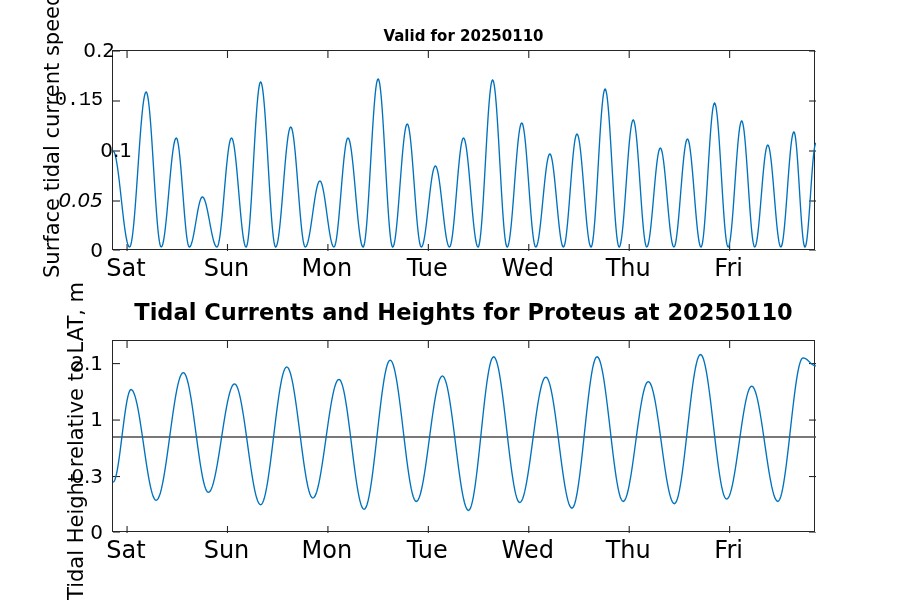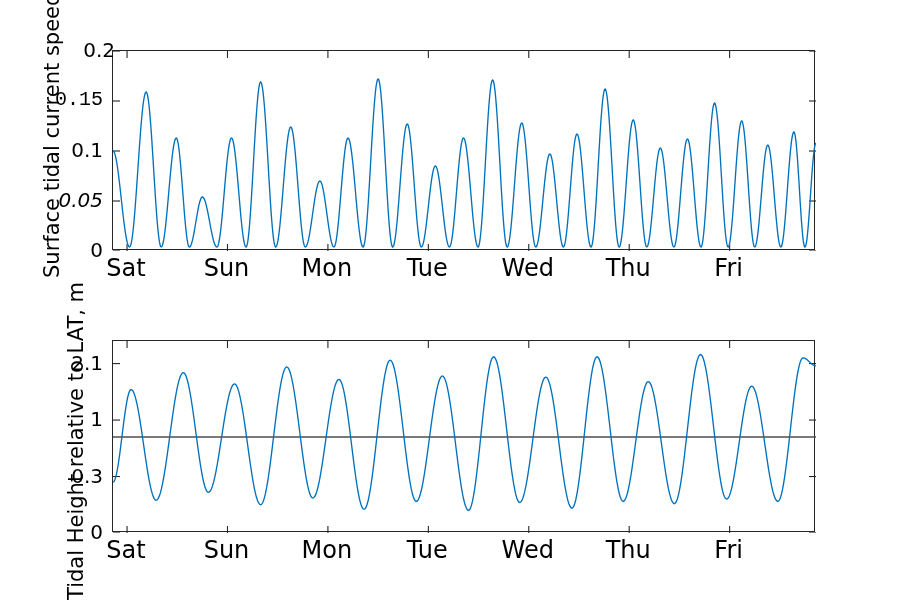--- a/index.html
+++ b/index.html
@@ -53,21 +53,23 @@
 </style>
 </head>
 <body>
 
 <div class="fig">
 
   <div class="ylabel" id="ylabel-top">Surface tidal current speed, kn</div>
 
   <div class="ylabel" id="ylabel-bottom">Tidal Height relative to LAT, m</div>
 
+  <div class="title" id="title-top">Valid for 20250110</div>
 
+  <div class="title" id="title-main">Tidal Currents and Heights for Proteus at 20250110</div>
 
   <div class="axes" id="axes-top">
     <svg id="svg-top" width="703" height="200" viewBox="0 0 703 200">
         <line x1="14.06" y1="200" x2="14.06" y2="193" stroke="#262626" stroke-width="1.1"></line>
         <line x1="14.06" y1="0" x2="14.06" y2="7" stroke="#262626" stroke-width="1.1"></line>
         <line x1="114.48857142857142" y1="200" x2="114.48857142857142" y2="193" stroke="#262626" stroke-width="1.1"></line>
         <line x1="114.48857142857142" y1="0" x2="114.48857142857142" y2="7" stroke="#262626" stroke-width="1.1"></line>
         <line x1="214.91714285714286" y1="200" x2="214.91714285714286" y2="193" stroke="#262626" stroke-width="1.1"></line>
         <line x1="214.91714285714286" y1="0" x2="214.91714285714286" y2="7" stroke="#262626" stroke-width="1.1"></line>
         <line x1="315.3457142857143" y1="200" x2="315.3457142857143" y2="193" stroke="#262626" stroke-width="1.1"></line>
@@ -87,21 +89,21 @@
         <line x1="0" y1="50.00000000000003" x2="7" y2="50.00000000000003" stroke="#262626" stroke-width="1.1"></line>
         <line x1="703" y1="50.00000000000003" x2="696" y2="50.00000000000003" stroke="#262626" stroke-width="1.1"></line>
         <line x1="0" y1="0" x2="7" y2="0" stroke="#262626" stroke-width="1.1"></line>
         <line x1="703" y1="0" x2="696" y2="0" stroke="#262626" stroke-width="1.1"></line>
         <path d="M0.00 100.00 L0.64 100.35 L1.27 101.39 L1.91 103.12 L2.55 105.50 L3.19 108.50 L3.82 112.07 L4.46 116.17 L5.10 120.73 L5.74 125.69 L6.37 130.98 L7.01 136.51 L7.65 142.21 L8.29 148.00 L8.92 153.79 L9.56 159.49 L10.20 165.02 L10.83 170.31 L11.47 175.27 L12.11 179.83 L12.75 183.93 L13.38 187.50 L14.02 190.50 L14.66 192.88 L15.30 194.61 L15.93 195.65 L16.57 196.00 L17.21 195.43 L17.85 193.75 L18.48 190.96 L19.12 187.12 L19.76 182.28 L20.39 176.51 L21.03 169.89 L21.67 162.53 L22.31 154.52 L22.94 145.98 L23.58 137.05 L24.22 127.84 L24.86 118.50 L25.49 109.16 L26.13 99.95 L26.77 91.02 L27.41 82.48 L28.04 74.47 L28.68 67.11 L29.32 60.49 L29.95 54.72 L30.59 49.88 L31.23 46.04 L31.87 43.25 L32.50 41.57 L33.14 41.00 L33.72 41.57 L34.30 43.25 L34.88 46.04 L35.46 49.88 L36.04 54.72 L36.62 60.49 L37.20 67.11 L37.78 74.47 L38.36 82.48 L38.94 91.02 L39.51 99.95 L40.09 109.16 L40.67 118.50 L41.25 127.84 L41.83 137.05 L42.41 145.98 L42.99 154.52 L43.57 162.53 L44.15 169.89 L44.73 176.51 L45.31 182.28 L45.89 187.12 L46.47 190.96 L47.05 193.75 L47.63 195.43 L48.21 196.00 L48.79 195.60 L49.36 194.42 L49.94 192.46 L50.52 189.76 L51.10 186.35 L51.68 182.29 L52.26 177.64 L52.84 172.46 L53.42 166.83 L54.00 160.83 L54.58 154.54 L55.16 148.07 L55.74 141.50 L56.32 134.93 L56.90 128.46 L57.48 122.17 L58.06 116.17 L58.63 110.54 L59.21 105.36 L59.79 100.71 L60.37 96.65 L60.95 93.24 L61.53 90.54 L62.11 88.58 L62.69 87.40 L63.27 87.00 L63.77 87.40 L64.27 88.58 L64.78 90.54 L65.28 93.24 L65.78 96.65 L66.28 100.71 L66.78 105.36 L67.29 110.54 L67.79 116.17 L68.29 122.17 L68.79 128.46 L69.30 134.93 L69.80 141.50 L70.30 148.07 L70.80 154.54 L71.30 160.83 L71.81 166.83 L72.31 172.46 L72.81 177.64 L73.31 182.29 L73.81 186.35 L74.32 189.76 L74.82 192.46 L75.32 194.42 L75.82 195.60 L76.33 196.00 L76.83 195.82 L77.33 195.27 L77.83 194.38 L78.33 193.14 L78.84 191.57 L79.34 189.71 L79.84 187.58 L80.34 185.20 L80.84 182.62 L81.35 179.87 L81.85 176.98 L82.35 174.01 L82.85 171.00 L83.36 167.99 L83.86 165.02 L84.36 162.13 L84.86 159.38 L85.36 156.80 L85.87 154.42 L86.37 152.29 L86.87 150.43 L87.37 148.86 L87.88 147.62 L88.38 146.73 L88.88 146.18 L89.38 146.00 L89.94 146.18 L90.50 146.73 L91.06 147.62 L91.62 148.86 L92.18 150.43 L92.74 152.29 L93.30 154.42 L93.86 156.80 L94.42 159.38 L94.98 162.13 L95.54 165.02 L96.10 167.99 L96.66 171.00 L97.22 174.01 L97.78 176.98 L98.34 179.87 L98.90 182.62 L99.46 185.20 L100.02 187.58 L100.58 189.71 L101.14 191.57 L101.70 193.14 L102.26 194.38 L102.82 195.27 L103.38 195.82 L103.94 196.00 L104.50 195.60 L105.06 194.42 L105.62 192.46 L106.18 189.76 L106.74 186.35 L107.30 182.29 L107.86 177.64 L108.42 172.46 L108.98 166.83 L109.54 160.83 L110.10 154.54 L110.66 148.07 L111.22 141.50 L111.78 134.93 L112.34 128.46 L112.90 122.17 L113.46 116.17 L114.03 110.54 L114.59 105.36 L115.15 100.71 L115.71 96.65 L116.27 93.24 L116.83 90.54 L117.39 88.58 L117.95 87.40 L118.51 87.00 L119.07 87.40 L119.63 88.58 L120.19 90.54 L120.75 93.24 L121.31 96.65 L121.87 100.71 L122.43 105.36 L122.99 110.54 L123.55 116.17 L124.11 122.17 L124.67 128.46 L125.23 134.93 L125.79 141.50 L126.35 148.07 L126.91 154.54 L127.47 160.83 L128.03 166.83 L128.59 172.46 L129.15 177.64 L129.71 182.29 L130.27 186.35 L130.83 189.76 L131.39 192.46 L131.95 194.42 L132.51 195.60 L133.07 196.00 L133.63 195.40 L134.19 193.60 L134.75 190.64 L135.31 186.55 L135.87 181.40 L136.43 175.25 L136.99 168.21 L137.55 160.37 L138.11 151.84 L138.67 142.75 L139.23 133.24 L139.79 123.44 L140.35 113.50 L140.91 103.56 L141.47 93.76 L142.03 84.25 L142.59 75.16 L143.15 66.63 L143.71 58.79 L144.27 51.75 L144.83 45.60 L145.39 40.45 L145.95 36.36 L146.51 33.40 L147.07 31.60 L147.63 31.00 L148.21 31.60 L148.79 33.40 L149.37 36.36 L149.95 40.45 L150.53 45.60 L151.11 51.75 L151.69 58.79 L152.27 66.63 L152.84 75.16 L153.42 84.25 L154.00 93.76 L154.58 103.56 L155.16 113.50 L155.74 123.44 L156.32 133.24 L156.90 142.75 L157.48 151.84 L158.06 160.37 L158.64 168.21 L159.22 175.25 L159.80 181.40 L160.38 186.55 L160.96 190.64 L161.54 193.60 L162.11 195.40 L162.69 196.00 L163.27 195.56 L163.85 194.26 L164.43 192.10 L165.01 189.13 L165.59 185.38 L166.17 180.91 L166.75 175.79 L167.33 170.08 L167.91 163.88 L168.49 157.28 L169.07 150.36 L169.65 143.23 L170.23 136.00 L170.81 128.77 L171.39 121.64 L171.96 114.72 L172.54 108.12 L173.12 101.92 L173.70 96.21 L174.28 91.09 L174.86 86.62 L175.44 82.87 L176.02 79.90 L176.60 77.74 L177.18 76.44 L177.76 76.00 L178.32 76.44 L178.88 77.74 L179.44 79.90 L180.00 82.87 L180.56 86.62 L181.12 91.09 L181.68 96.21 L182.24 101.92 L182.80 108.12 L183.36 114.72 L183.92 121.64 L184.48 128.77 L185.04 136.00 L185.60 143.23 L186.16 150.36 L186.72 157.28 L187.28 163.88 L187.84 170.08 L188.40 175.79 L188.96 180.91 L189.52 185.38 L190.08 189.13 L190.64 192.10 L191.20 194.26 L191.76 195.56 L192.32 196.00 L192.88 195.76 L193.44 195.04 L194.00 193.86 L194.56 192.22 L195.12 190.16 L195.68 187.70 L196.24 184.88 L196.80 181.75 L197.36 178.34 L197.92 174.70 L198.48 170.90 L199.04 166.98 L199.60 163.00 L200.16 159.02 L200.72 155.10 L201.28 151.30 L201.84 147.66 L202.40 144.25 L202.96 141.12 L203.52 138.30 L204.08 135.84 L204.64 133.78 L205.20 132.14 L205.76 130.96 L206.32 130.24 L206.88 130.00 L207.42 130.24 L207.96 130.96 L208.51 132.14 L209.05 133.78 L209.59 135.84 L210.13 138.30 L210.67 141.12 L211.21 144.25 L211.75 147.66 L212.29 151.30 L212.83 155.10 L213.37 159.02 L213.91 163.00 L214.45 166.98 L214.99 170.90 L215.54 174.70 L216.08 178.34 L216.62 181.75 L217.16 184.88 L217.70 187.70 L218.24 190.16 L218.78 192.22 L219.32 193.86 L219.86 195.04 L220.40 195.76 L220.94 196.00 L221.48 195.60 L222.02 194.42 L222.57 192.46 L223.11 189.76 L223.65 186.35 L224.19 182.29 L224.73 177.64 L225.27 172.46 L225.81 166.83 L226.35 160.83 L226.89 154.54 L227.43 148.07 L227.97 141.50 L228.51 134.93 L229.05 128.46 L229.60 122.17 L230.14 116.17 L230.68 110.54 L231.22 105.36 L231.76 100.71 L232.30 96.65 L232.84 93.24 L233.38 90.54 L233.92 88.58 L234.46 87.40 L235.00 87.00 L235.58 87.40 L236.16 88.58 L236.74 90.54 L237.32 93.24 L237.90 96.65 L238.48 100.71 L239.06 105.36 L239.64 110.54 L240.22 116.17 L240.80 122.17 L241.38 128.46 L241.96 134.93 L242.54 141.50 L243.11 148.07 L243.69 154.54 L244.27 160.83 L244.85 166.83 L245.43 172.46 L246.01 177.64 L246.59 182.29 L247.17 186.35 L247.75 189.76 L248.33 192.46 L248.91 194.42 L249.49 195.60 L250.07 196.00 L250.65 195.39 L251.23 193.56 L251.81 190.54 L252.38 186.38 L252.96 181.13 L253.54 174.87 L254.12 167.70 L254.70 159.72 L255.28 151.04 L255.86 141.79 L256.44 132.10 L257.02 122.13 L257.60 112.00 L258.18 101.87 L258.76 91.90 L259.34 82.21 L259.92 72.96 L260.50 64.28 L261.08 56.30 L261.66 49.13 L262.23 42.87 L262.81 37.62 L263.39 33.46 L263.97 30.44 L264.55 28.61 L265.13 28.00 L265.69 28.61 L266.25 30.44 L266.81 33.46 L267.37 37.62 L267.93 42.87 L268.49 49.13 L269.05 56.30 L269.61 64.28 L270.17 72.96 L270.73 82.21 L271.29 91.90 L271.85 101.87 L272.41 112.00 L272.97 122.13 L273.53 132.10 L274.09 141.79 L274.65 151.04 L275.21 159.72 L275.77 167.70 L276.33 174.87 L276.89 181.13 L277.45 186.38 L278.01 190.54 L278.57 193.56 L279.13 195.39 L279.69 196.00 L280.25 195.55 L280.81 194.21 L281.37 192.00 L281.93 188.96 L282.49 185.11 L283.05 180.53 L283.61 175.28 L284.17 169.44 L284.73 163.08 L285.29 156.31 L285.85 149.22 L286.41 141.91 L286.97 134.50 L287.53 127.09 L288.09 119.78 L288.65 112.69 L289.21 105.92 L289.78 99.56 L290.34 93.72 L290.90 88.47 L291.46 83.89 L292.02 80.04 L292.58 77.00 L293.14 74.79 L293.70 73.45 L294.26 73.00 L294.80 73.45 L295.34 74.79 L295.88 77.00 L296.42 80.04 L296.96 83.89 L297.50 88.47 L298.04 93.72 L298.58 99.56 L299.12 105.92 L299.66 112.69 L300.20 119.78 L300.74 127.09 L301.29 134.50 L301.83 141.91 L302.37 149.22 L302.91 156.31 L303.45 163.08 L303.99 169.44 L304.53 175.28 L305.07 180.53 L305.61 185.11 L306.15 188.96 L306.69 192.00 L307.23 194.21 L307.77 195.55 L308.32 196.00 L308.86 195.70 L309.40 194.82 L309.94 193.37 L310.48 191.36 L311.02 188.83 L311.56 185.81 L312.10 182.36 L312.64 178.51 L313.18 174.32 L313.72 169.86 L314.26 165.19 L314.80 160.38 L315.35 155.50 L315.89 150.62 L316.43 145.81 L316.97 141.14 L317.51 136.68 L318.05 132.49 L318.59 128.64 L319.13 125.19 L319.67 122.17 L320.21 119.64 L320.75 117.63 L321.29 116.18 L321.83 115.30 L322.38 115.00 L322.92 115.30 L323.46 116.18 L324.00 117.63 L324.54 119.64 L325.08 122.17 L325.62 125.19 L326.16 128.64 L326.70 132.49 L327.24 136.68 L327.78 141.14 L328.32 145.81 L328.86 150.62 L329.41 155.50 L329.95 160.38 L330.49 165.19 L331.03 169.86 L331.57 174.32 L332.11 178.51 L332.65 182.36 L333.19 185.81 L333.73 188.83 L334.27 191.36 L334.81 193.37 L335.35 194.82 L335.89 195.70 L336.44 196.00 L336.98 195.60 L337.52 194.42 L338.06 192.46 L338.60 189.76 L339.14 186.35 L339.68 182.29 L340.22 177.64 L340.76 172.46 L341.30 166.83 L341.84 160.83 L342.38 154.54 L342.92 148.07 L343.47 141.50 L344.01 134.93 L344.55 128.46 L345.09 122.17 L345.63 116.17 L346.17 110.54 L346.71 105.36 L347.25 100.71 L347.79 96.65 L348.33 93.24 L348.87 90.54 L349.41 88.58 L349.95 87.40 L350.50 87.00 L351.06 87.40 L351.62 88.58 L352.18 90.54 L352.74 93.24 L353.30 96.65 L353.86 100.71 L354.42 105.36 L354.98 110.54 L355.54 116.17 L356.10 122.17 L356.66 128.46 L357.22 134.93 L357.78 141.50 L358.34 148.07 L358.90 154.54 L359.46 160.83 L360.02 166.83 L360.58 172.46 L361.14 177.64 L361.70 182.29 L362.26 186.35 L362.82 189.76 L363.38 192.46 L363.94 194.42 L364.50 195.60 L365.06 196.00 L365.62 195.39 L366.18 193.57 L366.74 190.57 L367.30 186.44 L367.86 181.22 L368.42 175.00 L368.98 167.87 L369.54 159.93 L370.10 151.30 L370.66 142.11 L371.22 132.48 L371.78 122.56 L372.34 112.50 L372.90 102.44 L373.46 92.52 L374.02 82.89 L374.58 73.70 L375.14 65.07 L375.70 57.13 L376.26 50.00 L376.82 43.78 L377.38 38.56 L377.94 34.43 L378.50 31.43 L379.06 29.61 L379.62 29.00 L380.18 29.61 L380.74 31.43 L381.30 34.43 L381.86 38.56 L382.42 43.78 L382.98 50.00 L383.54 57.13 L384.10 65.07 L384.66 73.70 L385.22 82.89 L385.78 92.52 L386.34 102.44 L386.90 112.50 L387.46 122.56 L388.02 132.48 L388.58 142.11 L389.14 151.30 L389.70 159.93 L390.26 167.87 L390.82 175.00 L391.38 181.22 L391.94 186.44 L392.50 190.57 L393.06 193.57 L393.62 195.39 L394.18 196.00 L394.74 195.55 L395.30 194.20 L395.86 191.97 L396.42 188.90 L396.98 185.02 L397.54 180.41 L398.10 175.11 L398.66 169.22 L399.22 162.81 L399.78 155.99 L400.34 148.84 L400.90 141.47 L401.46 134.00 L402.02 126.53 L402.58 119.16 L403.14 112.01 L403.70 105.19 L404.26 98.78 L404.82 92.89 L405.38 87.59 L405.94 82.98 L406.50 79.10 L407.06 76.03 L407.62 73.80 L408.18 72.45 L408.74 72.00 L409.29 72.45 L409.83 73.80 L410.37 76.03 L410.91 79.10 L411.45 82.98 L411.99 87.59 L412.53 92.89 L413.07 98.78 L413.61 105.19 L414.15 112.01 L414.69 119.16 L415.23 126.53 L415.77 134.00 L416.32 141.47 L416.86 148.84 L417.40 155.99 L417.94 162.81 L418.48 169.22 L419.02 175.11 L419.56 180.41 L420.10 185.02 L420.64 188.90 L421.18 191.97 L421.72 194.20 L422.26 195.55 L422.80 196.00 L423.35 195.66 L423.89 194.65 L424.43 192.98 L424.97 190.67 L425.51 187.77 L426.05 184.31 L426.59 180.34 L427.13 175.92 L427.67 171.11 L428.21 165.99 L428.75 160.63 L429.29 155.10 L429.83 149.50 L430.38 143.90 L430.92 138.37 L431.46 133.01 L432.00 127.89 L432.54 123.08 L433.08 118.66 L433.62 114.69 L434.16 111.23 L434.70 108.33 L435.24 106.02 L435.78 104.35 L436.32 103.34 L436.86 103.00 L437.39 103.34 L437.91 104.35 L438.43 106.02 L438.95 108.33 L439.47 111.23 L439.99 114.69 L440.51 118.66 L441.04 123.08 L441.56 127.89 L442.08 133.01 L442.60 138.37 L443.12 143.90 L443.64 149.50 L444.16 155.10 L444.69 160.63 L445.21 165.99 L445.73 171.11 L446.25 175.92 L446.77 180.34 L447.29 184.31 L447.81 187.77 L448.34 190.67 L448.86 192.98 L449.38 194.65 L449.90 195.66 L450.42 196.00 L450.94 195.59 L451.47 194.36 L451.99 192.33 L452.51 189.53 L453.03 186.00 L453.55 181.79 L454.07 176.97 L454.59 171.60 L455.12 165.76 L455.64 159.54 L456.16 153.02 L456.68 146.31 L457.20 139.50 L457.72 132.69 L458.24 125.98 L458.77 119.46 L459.29 113.24 L459.81 107.40 L460.33 102.03 L460.85 97.21 L461.37 93.00 L461.89 89.47 L462.42 86.67 L462.94 84.64 L463.46 83.41 L463.98 83.00 L464.52 83.41 L465.06 84.64 L465.60 86.67 L466.14 89.47 L466.68 93.00 L467.22 97.21 L467.77 102.03 L468.31 107.40 L468.85 113.24 L469.39 119.46 L469.93 125.98 L470.47 132.69 L471.01 139.50 L471.55 146.31 L472.09 153.02 L472.63 159.54 L473.17 165.76 L473.71 171.60 L474.25 176.97 L474.80 181.79 L475.34 186.00 L475.88 189.53 L476.42 192.33 L476.96 194.36 L477.50 195.59 L478.04 196.00 L478.58 195.42 L479.12 193.70 L479.66 190.87 L480.20 186.95 L480.74 182.02 L481.28 176.13 L481.83 169.39 L482.37 161.88 L482.91 153.71 L483.45 145.01 L483.99 135.91 L484.53 126.52 L485.07 117.00 L485.61 107.48 L486.15 98.09 L486.69 88.99 L487.23 80.29 L487.77 72.12 L488.31 64.61 L488.86 57.87 L489.40 51.98 L489.94 47.05 L490.48 43.13 L491.02 40.30 L491.56 38.58 L492.10 38.00 L492.64 38.58 L493.18 40.30 L493.72 43.13 L494.26 47.05 L494.80 51.98 L495.34 57.87 L495.89 64.61 L496.43 72.12 L496.97 80.29 L497.51 88.99 L498.05 98.09 L498.59 107.48 L499.13 117.00 L499.67 126.52 L500.21 135.91 L500.75 145.01 L501.29 153.71 L501.83 161.88 L502.37 169.39 L502.92 176.13 L503.46 182.02 L504.00 186.95 L504.54 190.87 L505.08 193.70 L505.62 195.42 L506.16 196.00 L506.70 195.54 L507.24 194.15 L507.78 191.87 L508.32 188.73 L508.86 184.76 L509.40 180.03 L509.95 174.61 L510.49 168.57 L511.03 162.01 L511.57 155.02 L512.11 147.70 L512.65 140.15 L513.19 132.50 L513.73 124.85 L514.27 117.30 L514.81 109.98 L515.35 102.99 L515.89 96.43 L516.43 90.39 L516.98 84.97 L517.52 80.24 L518.06 76.27 L518.60 73.13 L519.14 70.85 L519.68 69.46 L520.22 69.00 L520.74 69.46 L521.26 70.85 L521.78 73.13 L522.31 76.27 L522.83 80.24 L523.35 84.97 L523.87 90.39 L524.39 96.43 L524.91 102.99 L525.43 109.98 L525.96 117.30 L526.48 124.85 L527.00 132.50 L527.52 140.15 L528.04 147.70 L528.56 155.02 L529.08 162.01 L529.61 168.57 L530.13 174.61 L530.65 180.03 L531.17 184.76 L531.69 188.73 L532.21 191.87 L532.73 194.15 L533.26 195.54 L533.78 196.00 L534.30 195.64 L534.82 194.56 L535.34 192.78 L535.86 190.33 L536.39 187.24 L536.91 183.55 L537.43 179.32 L537.95 174.62 L538.47 169.50 L538.99 164.05 L539.51 158.35 L540.04 152.47 L540.56 146.50 L541.08 140.53 L541.60 134.65 L542.12 128.95 L542.64 123.50 L543.16 118.38 L543.69 113.68 L544.21 109.45 L544.73 105.76 L545.25 102.67 L545.77 100.22 L546.29 98.44 L546.81 97.36 L547.34 97.00 L547.86 97.36 L548.38 98.44 L548.90 100.22 L549.42 102.67 L549.94 105.76 L550.46 109.45 L550.99 113.68 L551.51 118.38 L552.03 123.50 L552.55 128.95 L553.07 134.65 L553.59 140.53 L554.11 146.50 L554.64 152.47 L555.16 158.35 L555.68 164.05 L556.20 169.50 L556.72 174.62 L557.24 179.32 L557.76 183.55 L558.29 187.24 L558.81 190.33 L559.33 192.78 L559.85 194.56 L560.37 195.64 L560.89 196.00 L561.42 195.61 L561.94 194.43 L562.46 192.49 L562.98 189.81 L563.50 186.44 L564.02 182.42 L564.54 177.81 L565.07 172.68 L565.59 167.10 L566.11 161.15 L566.63 154.92 L567.15 148.51 L567.67 142.00 L568.19 135.49 L568.72 129.08 L569.24 122.85 L569.76 116.90 L570.28 111.32 L570.80 106.19 L571.32 101.58 L571.84 97.56 L572.37 94.19 L572.89 91.51 L573.41 89.57 L573.93 88.39 L574.45 88.00 L574.97 88.39 L575.49 89.57 L576.02 91.51 L576.54 94.19 L577.06 97.56 L577.58 101.58 L578.10 106.19 L578.62 111.32 L579.14 116.90 L579.67 122.85 L580.19 129.08 L580.71 135.49 L581.23 142.00 L581.75 148.51 L582.27 154.92 L582.79 161.15 L583.32 167.10 L583.84 172.68 L584.36 177.81 L584.88 182.42 L585.40 186.44 L585.92 189.81 L586.44 192.49 L586.97 194.43 L587.49 195.61 L588.01 196.00 L588.53 195.48 L589.05 193.91 L589.57 191.32 L590.10 187.75 L590.62 183.25 L591.14 177.89 L591.66 171.74 L592.18 164.90 L592.70 157.46 L593.22 149.53 L593.75 141.23 L594.27 132.68 L594.79 124.00 L595.31 115.32 L595.83 106.77 L596.35 98.47 L596.87 90.54 L597.40 83.10 L597.92 76.26 L598.44 70.11 L598.96 64.75 L599.48 60.25 L600.00 56.68 L600.52 54.09 L601.05 52.52 L601.57 52.00 L602.09 52.52 L602.61 54.09 L603.13 56.68 L603.65 60.25 L604.17 64.75 L604.70 70.11 L605.22 76.26 L605.74 83.10 L606.26 90.54 L606.78 98.47 L607.30 106.77 L607.82 115.32 L608.35 124.00 L608.87 132.68 L609.39 141.23 L609.91 149.53 L610.43 157.46 L610.95 164.90 L611.47 171.74 L612.00 177.89 L612.52 183.25 L613.04 187.75 L613.56 191.32 L614.08 193.91 L614.60 195.48 L615.13 196.00 L615.65 195.54 L616.17 194.17 L616.69 191.91 L617.21 188.78 L617.73 184.85 L618.25 180.16 L618.78 174.78 L619.30 168.79 L619.82 162.28 L620.34 155.34 L620.86 148.08 L621.38 140.59 L621.90 133.00 L622.43 125.41 L622.95 117.92 L623.47 110.66 L623.99 103.72 L624.51 97.21 L625.03 91.22 L625.55 85.84 L626.08 81.15 L626.60 77.22 L627.12 74.09 L627.64 71.83 L628.16 70.46 L628.68 70.00 L629.18 70.46 L629.69 71.83 L630.19 74.09 L630.69 77.22 L631.19 81.15 L631.70 85.84 L632.20 91.22 L632.70 97.21 L633.20 103.72 L633.70 110.66 L634.21 117.92 L634.71 125.41 L635.21 133.00 L635.71 140.59 L636.22 148.08 L636.72 155.34 L637.22 162.28 L637.72 168.79 L638.22 174.78 L638.73 180.16 L639.23 184.85 L639.73 188.78 L640.23 191.91 L640.73 194.17 L641.24 195.54 L641.74 196.00 L642.24 195.63 L642.74 194.52 L643.24 192.69 L643.75 190.16 L644.25 186.97 L644.75 183.17 L645.25 178.82 L645.76 173.97 L646.26 168.70 L646.76 163.08 L647.26 157.21 L647.76 151.15 L648.27 145.00 L648.77 138.85 L649.27 132.79 L649.77 126.92 L650.27 121.30 L650.78 116.03 L651.28 111.18 L651.78 106.83 L652.28 103.03 L652.79 99.84 L653.29 97.31 L653.79 95.48 L654.29 94.37 L654.79 94.00 L655.30 94.37 L655.80 95.48 L656.30 97.31 L656.80 99.84 L657.30 103.03 L657.81 106.83 L658.31 111.18 L658.81 116.03 L659.31 121.30 L659.82 126.92 L660.32 132.79 L660.82 138.85 L661.32 145.00 L661.82 151.15 L662.33 157.21 L662.83 163.08 L663.33 168.70 L663.83 173.97 L664.34 178.82 L664.84 183.17 L665.34 186.97 L665.84 190.16 L666.34 192.69 L666.85 194.52 L667.35 195.63 L667.85 196.00 L668.35 195.58 L668.85 194.33 L669.36 192.26 L669.86 189.41 L670.36 185.82 L670.86 181.54 L671.37 176.63 L671.87 171.16 L672.37 165.22 L672.87 158.89 L673.37 152.26 L673.88 145.43 L674.38 138.50 L674.88 131.57 L675.38 124.74 L675.88 118.11 L676.39 111.78 L676.89 105.84 L677.39 100.37 L677.89 95.46 L678.39 91.18 L678.90 87.59 L679.40 84.74 L679.90 82.67 L680.40 81.42 L680.91 81.00 L681.33 81.42 L681.76 82.67 L682.18 84.74 L682.61 87.59 L683.03 91.18 L683.46 95.46 L683.88 100.37 L684.30 105.84 L684.73 111.78 L685.15 118.11 L685.58 124.74 L686.00 131.57 L686.43 138.50 L686.85 145.43 L687.28 152.26 L687.70 158.89 L688.13 165.22 L688.55 171.16 L688.98 176.63 L689.40 181.54 L689.83 185.82 L690.25 189.41 L690.68 192.26 L691.10 194.33 L691.53 195.58 L691.95 196.00 L692.38 195.62 L692.80 194.49 L693.23 192.62 L693.65 190.04 L694.08 186.80 L694.50 182.92 L694.93 178.48 L695.35 173.54 L695.78 168.17 L696.20 162.44 L696.63 156.44 L697.05 150.27 L697.48 144.00 L697.90 137.73 L698.33 131.56 L698.75 125.56 L699.18 119.83 L699.60 114.46 L700.03 109.52 L700.45 105.08 L700.88 101.20 L701.30 97.96 L701.73 95.38 L702.15 93.51 L702.58 92.38 L703.00 92.00 " fill="none" stroke="#0072BD" stroke-width="1.35"></path>
       </svg>
   </div>
   <div id="yticks-top-host">
       <div class="ytick" style="left: 0px; width: 103px; top: 240px; position: absolute;">0</div>
       <div class="ytick" style="left: 0px; width: 103px; top: 190px; position: absolute; font-style: italic;">0.05</div>
-      <div class="ytick" style="left: 0px; width: 103px; top: 140px; position: absolute;">0.1</div>
+      <div class="ytick" style="left: 0px; width: 103px; top: 140px; position: absolute; padding-left: 29px;">0.1</div>
       <div class="ytick" style="left: 0px; width: 103px; top: 90px; position: absolute; font-family: Liberation Mono, monospace;">0.15</div>
       <div class="ytick" style="left: 12px; width: 103px; top: 40px; position: absolute; text-align: right;">0.2</div>
     </div>
   <div id="xticks-top-host">
       <div class="xtick" style="left: 126.06px; top: 256px;">Sat</div>
       <div class="xtick" style="left: 226.489px; top: 256px;">Sun</div>
       <div class="xtick" style="left: 326.917px; top: 256px;">Mon</div>
       <div class="xtick" style="left: 427.346px; top: 256px;">Tue</div>
       <div class="xtick" style="left: 527.774px; top: 256px;">Wed</div>
       <div class="xtick" style="left: 628.203px; top: 256px;">Thu</div>

